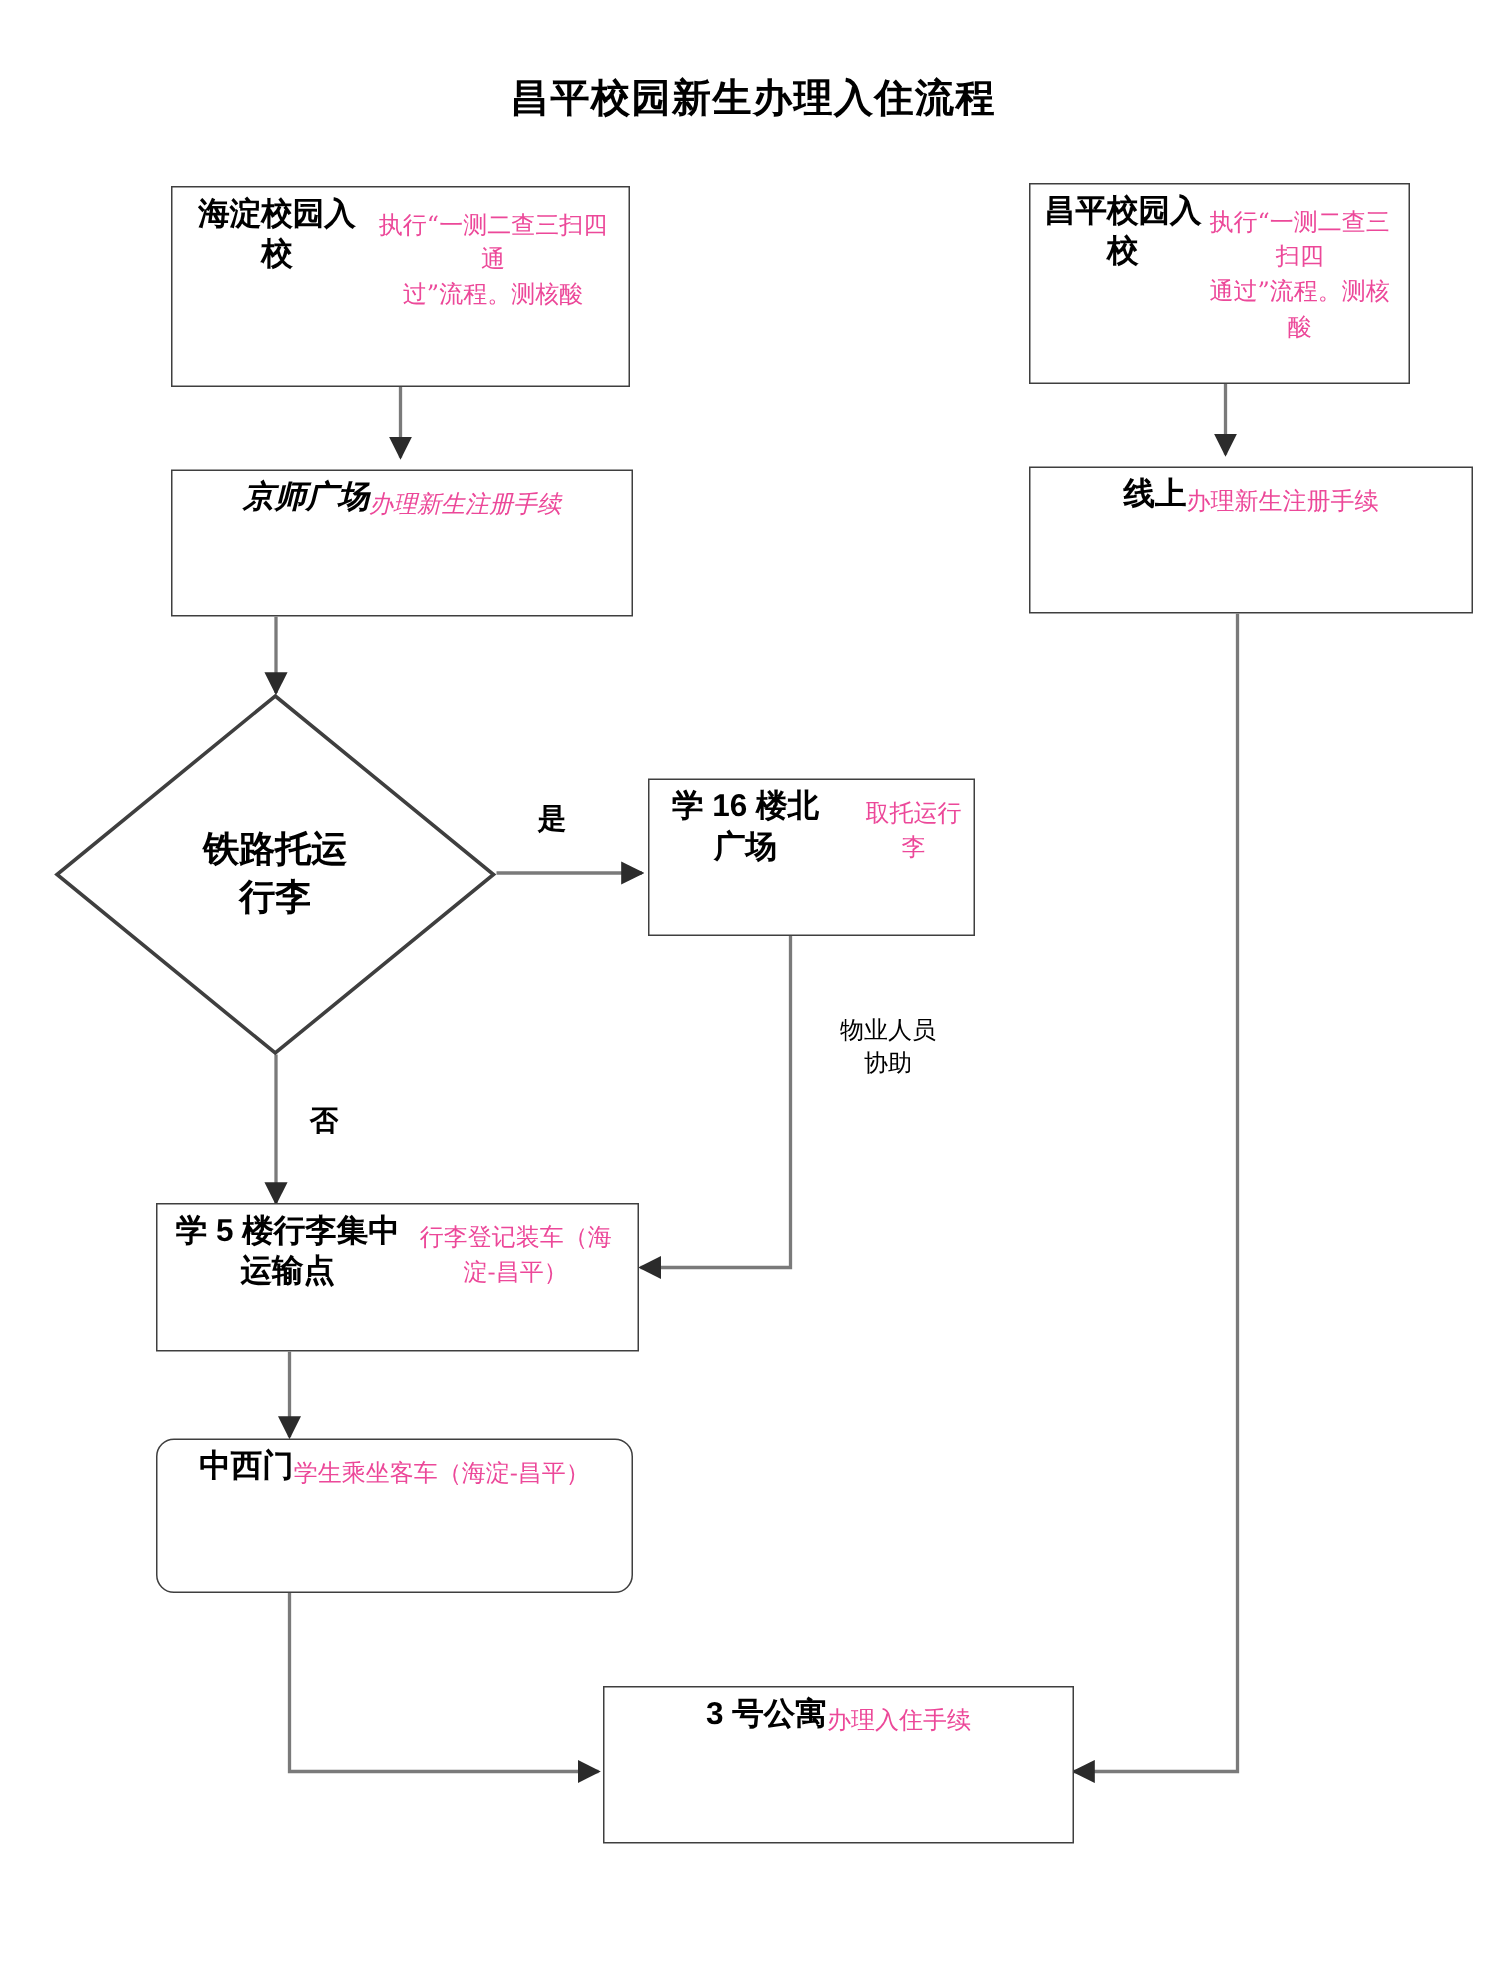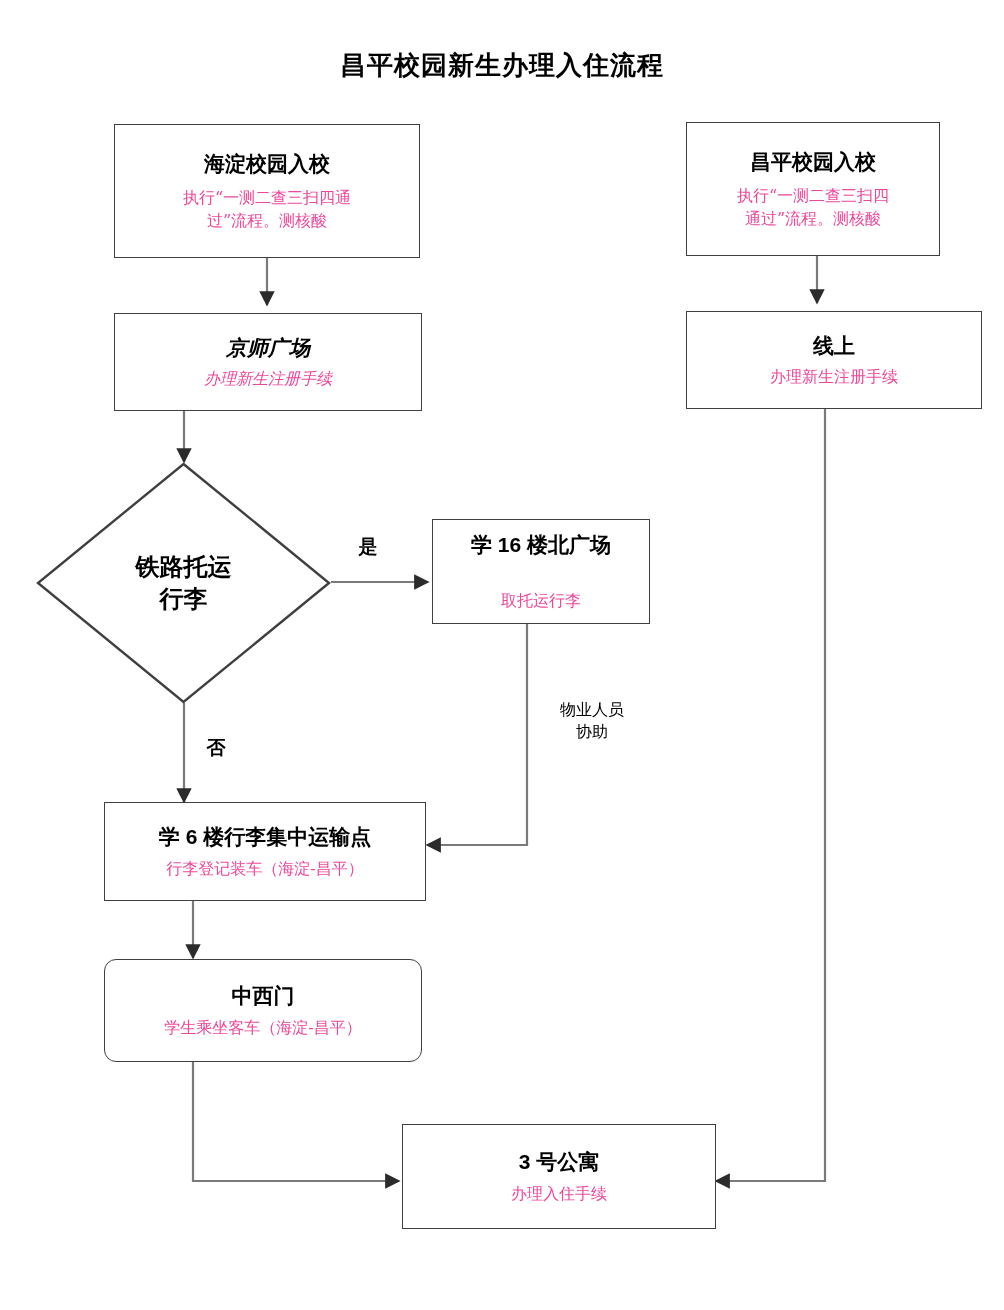--- a/index.html
+++ b/index.html
@@ -35,22 +35,21 @@
     font-weight: bold;
     letter-spacing: 1px;
     color: #000000;
   }
   .node {
     position: absolute;
     box-sizing: border-box;
     border: 1.6px solid #3f3f3f;
     background: #ffffff;
     display: flex;
-    flex-direction: column;
-    align-items: center;
+    flex-direction: row;
     justify-content: center;
     text-align: center;
     padding: 4px 8px;
   }
   .node .n-title {
     font-size: 21px;
     font-weight: bold;
     line-height: 1.3;
     color: #000000;
     white-space: pre-line;
@@ -173,34 +172,34 @@
     <div class="diamond-label">铁路托运
 行李</div>
   </div>
 
   <div class="node gap-small" style="left:432px; top:519px; width:218px; height:105px;gap:24px;">
     <div class="n-title">学 16 楼北广场</div>
     <div class="n-sub">取托运行李</div>
   </div>
 
   <div class="node gap-small" style="left:104px; top:802px; width:322px; height:99px;">
-    <div class="n-title">学 6 楼行李集中运输点</div>
+    <div class="n-title">学 5 楼行李集中运输点</div>
     <div class="n-sub">行李登记装车（海淀-昌平）</div>
   </div>
 
   <div class="node gap-small" style="left:104px; top:959px; width:318px; height:103px;border-radius:12px;">
     <div class="n-title">中西门</div>
     <div class="n-sub">学生乘坐客车（海淀-昌平）</div>
   </div>
 
   <div class="node gap-small" style="left:402px; top:1124px; width:314px; height:105px;">
     <div class="n-title">3 号公寓</div>
     <div class="n-sub">办理入住手续</div>
   </div>
 
   <div class="edge-label" style="left:348px; top:534px; width:40px;">是</div>
 
   <div class="edge-label" style="left:196px; top:735px; width:40px;">否</div>
 
-  <div class="edge-label note" style="left:537px; top:701px; width:110px;font-family:Liberation Mono, monospace;">物业人员
+  <div class="edge-label note" style="left:537px; top:676px; width:110px;">物业人员
 协助</div>
 
 </div>
 
 </body></html>

